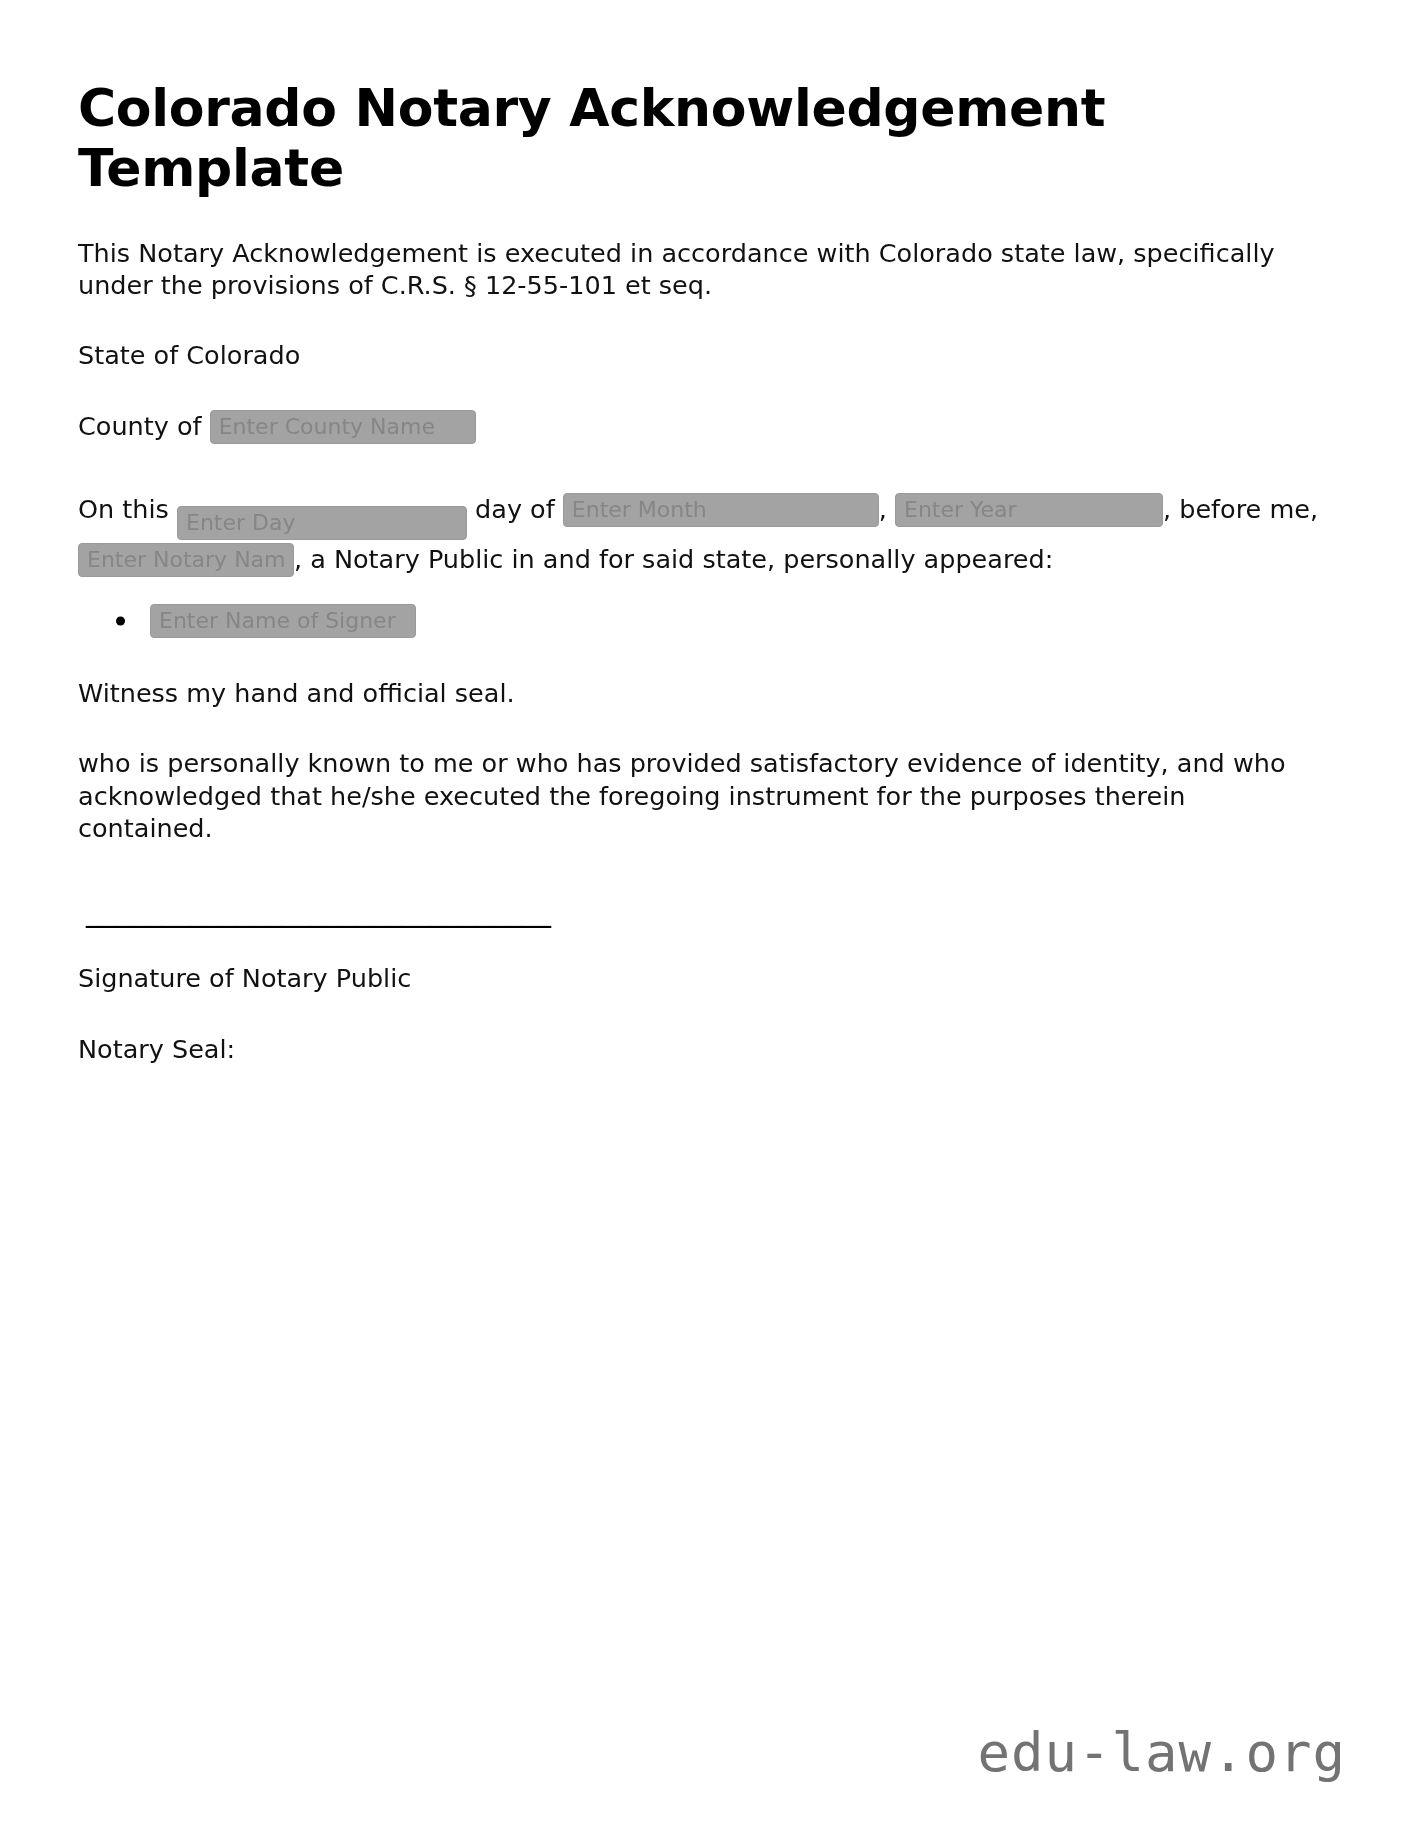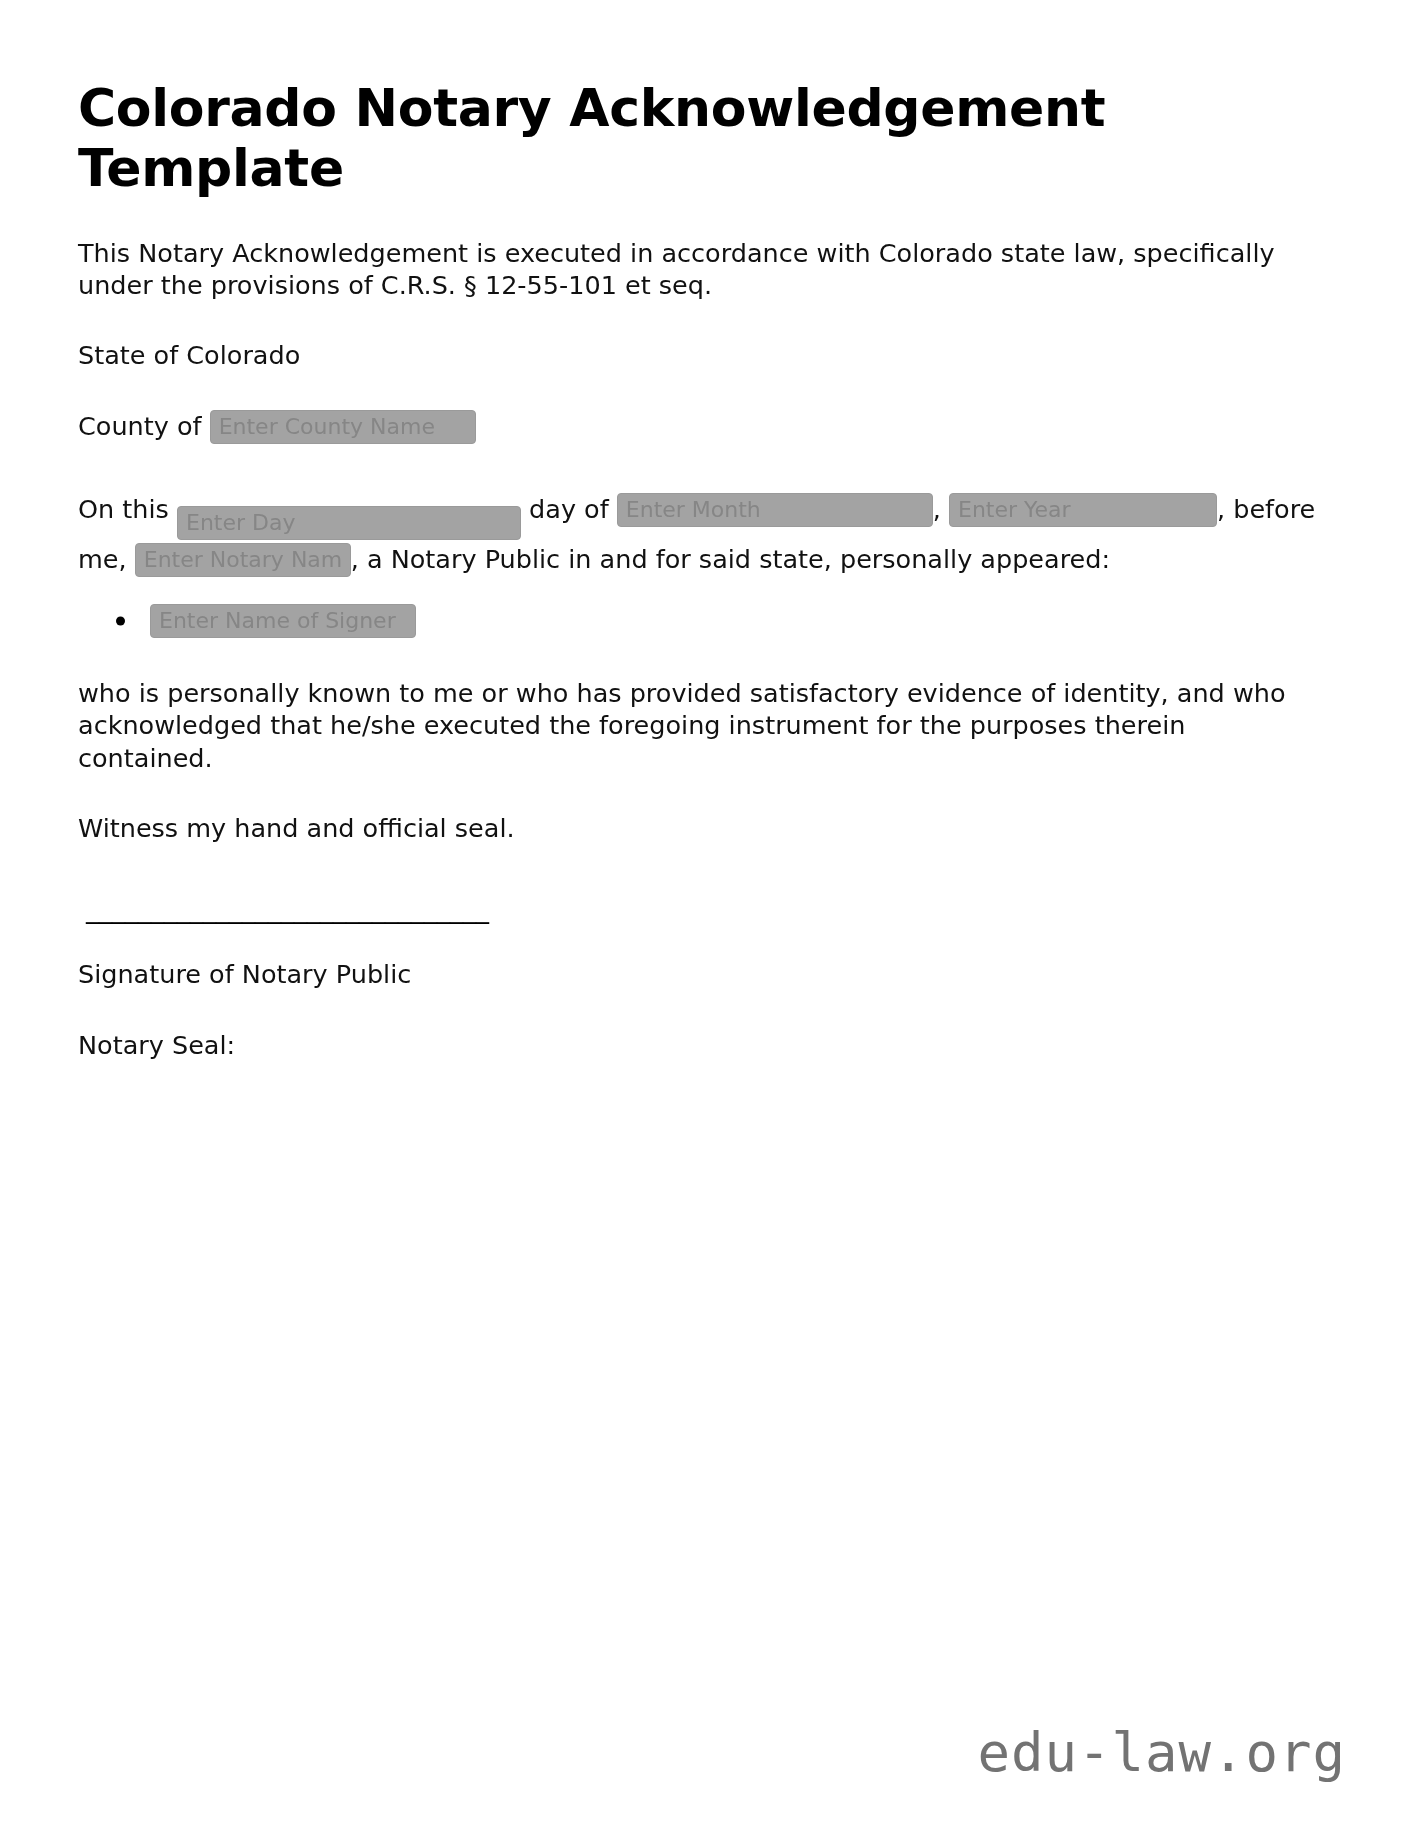--- a/index.html
+++ b/index.html
@@ -63,21 +63,21 @@
     outline: none;
     height: 34px;
     position: relative;
     top: -1px;
   }
   input.fld::placeholder {
     color: #868686;
     opacity: 1;
   }
   .w-county { width: 266px; }
-  .w-day { width: 344px; margin-top: 26px; }
+  .w-day { width: 290px; margin-top: 26px; }
   .w-month { width: 316px; }
   .w-year { width: 268px; }
   .w-notary { width: 216px; }
   .w-signer { width: 266px; }
   .w-expire { width: 266px; }
 
   ul.signer-list {
     margin: 26px 0 0 0;
     padding: 0 0 0 36px;
     list-style: none;
@@ -93,21 +93,21 @@
     left: 2px;
     top: 50%;
     transform: translateY(-50%);
     width: 9px;
     height: 9px;
     border-radius: 50%;
     background: #000;
     display: inline-block;
   }
   .sig-rule {
-    font-size: 26px;
+    font-size: 30px;
     letter-spacing: 0px;
     line-height: 1;
     margin: 52px 0 0 8px;
     color: #000;
     white-space: nowrap;
     font-family: "DejaVu Sans", "Liberation Sans", sans-serif;
   }
   .footer-mark {
     position: absolute;
     right: 70px;
@@ -146,23 +146,23 @@
     <input class="fld w-notary" type="text" placeholder="Enter Notary Name" style=""><span>, a Notary Public in and for said state, personally appeared:</span>
   </div>
 
   <ul class="signer-list">
     <li>
       <span class="bullet"></span>
       <input class="fld w-signer" type="text" placeholder="Enter Name of Signer" style="">
     </li>
   </ul>
 
+  <p class="para">Witness my hand and official seal.</p>
+
   <p class="para">who is personally known to me or who has provided satisfactory evidence of identity, and who acknowledged that he/she executed the foregoing instrument for the purposes therein contained.</p>
-
-  <p class="para">Witness my hand and official seal.</p>
 
   <div class="sig-rule">_______________________________</div>
 
   <p class="para tight">Signature of Notary Public</p>
 
 
   <p class="para">Notary Seal:</p>
 
 </div>
 

